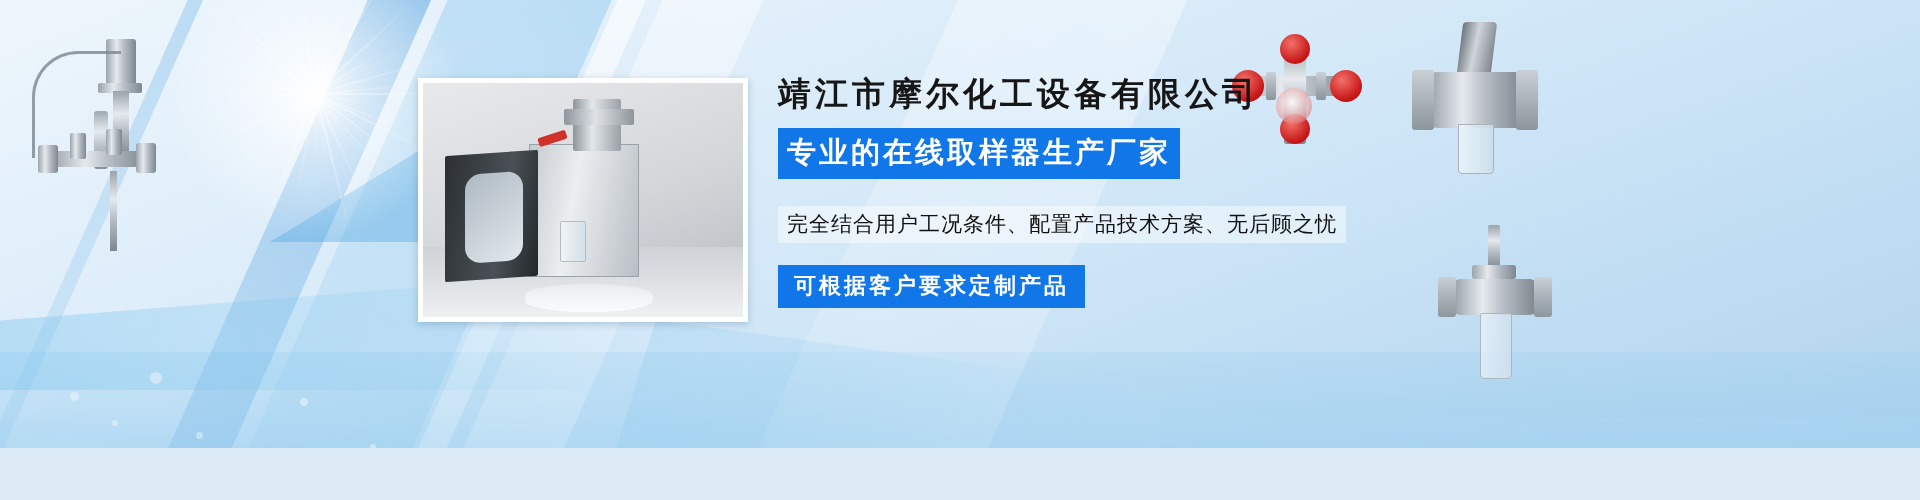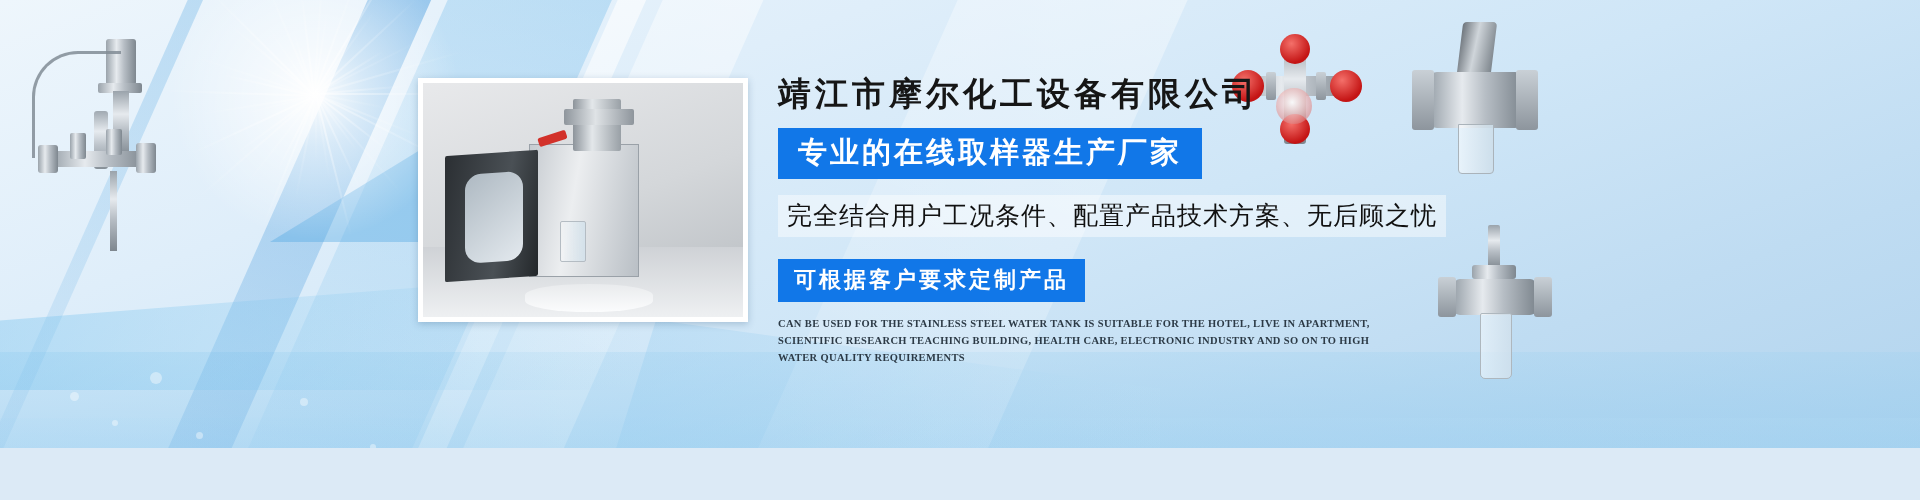--- a/index.html
+++ b/index.html
@@ -72,23 +72,23 @@
     background:linear-gradient(90deg,rgba(255,255,255,.35),rgba(210,225,235,.85));border:1px solid #b4bcc3;border-radius:2px;}
   .ph-base{position:absolute;left:32%;bottom:2%;width:40%;height:12%;
     background:linear-gradient(to bottom,#e9ebed,#fbfcfd);border-radius:50%/40%;}
 
   
   .textblock{position:absolute;left:778px;top:74px;width:640px;}
   .company{font-family:"Liberation Serif", serif;font-weight:700;font-size:33px;letter-spacing:4px;
     color:#161616;line-height:1.25;white-space:nowrap;}
   .hl{display:inline-block;background:#1177e8;color:#fff;font-weight:700;white-space:nowrap;}
   .line2{margin-top:13px;}
-  .line2 .hl{font-size:29px;letter-spacing:3px;padding:5px 20px 6px;}
-  .line3{margin-top:16px;display:inline-block;background:rgba(255,255,255,.45);
-    padding:4px 9px 5px;font-size:25px;letter-spacing:1px;color:#111;white-space:nowrap;}
+  .line2 .hl{font-size:29px;letter-spacing:3px;padding:5px 9px 6px;}
+  .line3{margin-top:27px;display:inline-block;background:rgba(255,255,255,.45);
+    padding:4px 9px 5px;font-size:21px;letter-spacing:1px;color:#111;white-space:nowrap;}
   .line4{margin-top:22px;}
   .line4 .hl{font-size:22px;letter-spacing:3px;padding:6px 16px 7px;}
   .english{margin-top:13px;width:600px;font-family:"Liberation Serif", serif;
     font-size:10.5px;line-height:1.62;color:#2c3a46;letter-spacing:.35px;font-weight:600;}
 
   
   .logo{position:absolute;left:222px;top:455px;font-family:"Liberation Serif", serif;
     font-weight:700;font-size:36px;letter-spacing:2px;color:rgba(255,255,255,.92);
     text-shadow:0 1px 2px rgba(70,130,180,.55);}
   .logo sup{font-size:15px;vertical-align:super;}
@@ -223,20 +223,19 @@
 
   <div class="textblock">
     <div class="company">靖江市摩尔化工设备有限公司</div>
     <div class="line2">
       <span class="hl">专业的在线取样器生产厂家</span>
     </div>
     <div class="line3">完全结合用户工况条件、配置产品技术方案、无后顾之忧</div>
     <div class="line4">
       <span class="hl">可根据客户要求定制产品</span>
     </div>
-    <div class="english">CAN BE USED FOR THE STAINLESS STEEL WATER TANK IS SUITABLE FOR THE HOTEL, LIVE IN APARTMENT, SCIENTIFIC RESEARCH TEACHING BUILDING, HEALTH CARE, ELECTRONIC INDUSTRY AND SO ON TO HIGH WATER QUALITY REQUIREMENTS</div>
   </div>
 
   <div class="logo">
     <span>molqo</span><sup>®</sup>
   </div>
 
 </div>
 
 </body></html>

